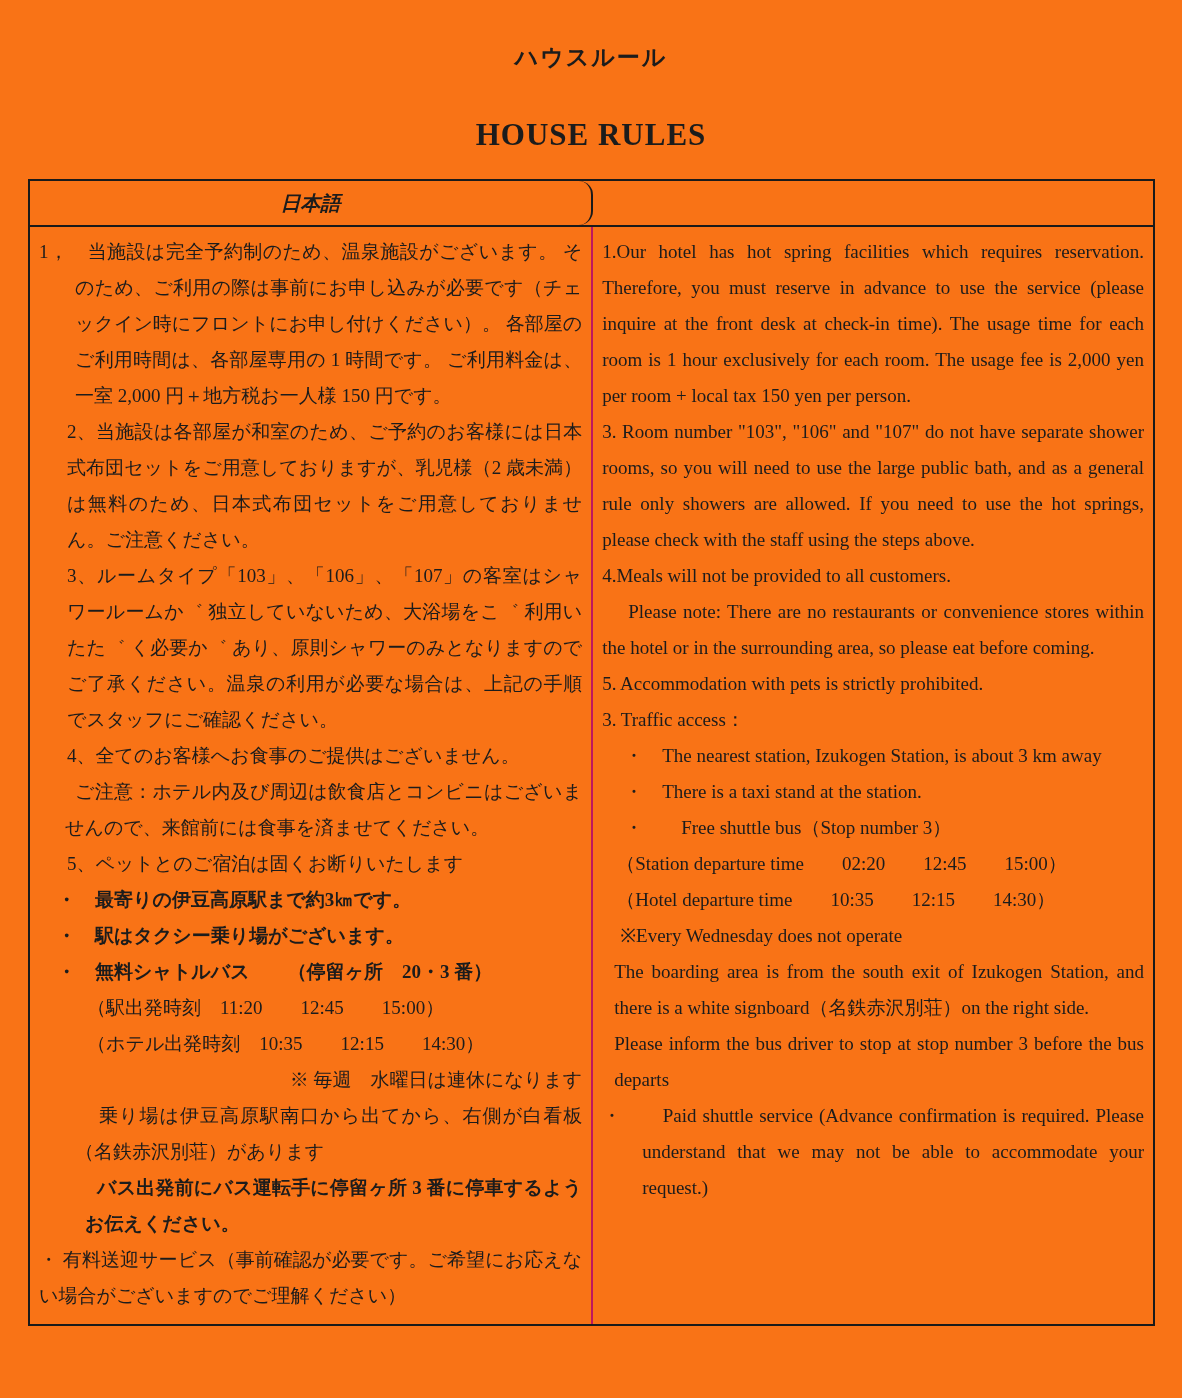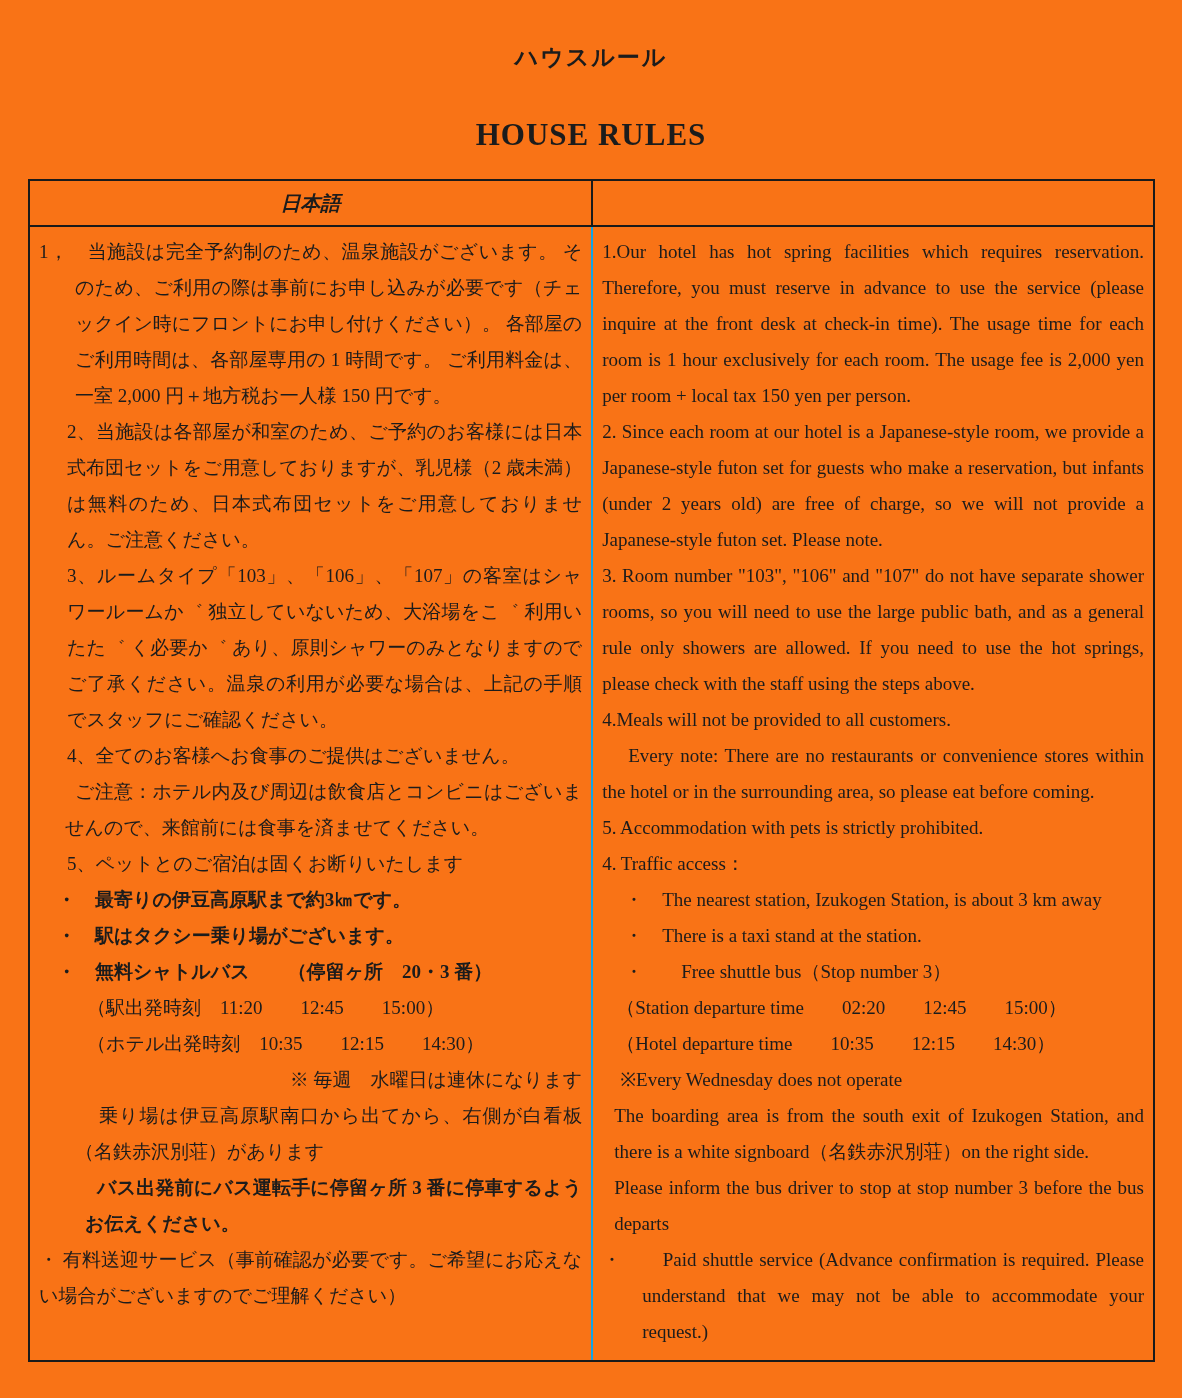--- a/index.html
+++ b/index.html
@@ -39,31 +39,31 @@
     grid-template-columns: 50.15% 49.85%;
     border-bottom: 2px solid #1a1a1a;
   }
   .th {
     padding: 9px 6px 8px 6px;
     text-align: center;
     font-size: 20px;
     font-weight: bold;
     font-style: italic;
   }
-  .th:first-child { border-right: 2px solid #1a1a1a; }
+  .th:first-child { border-right: 2px solid #1a1a1a; border-radius: 14px; }
   .tbody {
     display: grid;
     grid-template-columns: 50.15% 49.85%;
   }
   .td {
     padding: 7px 9px 10px 9px;
     font-size: 19px;
     line-height: 36px;
   }
-  .td.ja-cell { border-right: 2px solid #0ea5e9; }
+  .td.ja-cell { border-right: 2px solid #be185d; }
   .para { text-align: justify; }
   
   .ja-num1   { padding-left: 36px; text-indent: -36px; }
   .ja-ind    { padding-left: 28px; }
   .ja-note   { padding-left: 26px; text-indent: 10px; }
   .ja-bullet { padding-left: 42px; text-indent: -24px; font-weight: bold; }
   .ja-paren  { padding-left: 48px; text-align: left; }
   .ja-kome   { padding-left: 50px; text-align: right; }
   .ja-board  { padding-left: 36px; text-indent: 24px; }
   .ja-bold   { padding-left: 46px; text-indent: 12px; font-weight: bold; }
@@ -104,26 +104,25 @@
           <p class="para ja-bullet">・　無料シャトルバス　　（停留ヶ所　20・3 番）</p>
           <p class="para ja-paren">（駅出発時刻　11:20　　12:45　　15:00）</p>
           <p class="para ja-paren">（ホテル出発時刻　10:35　　12:15　　14:30）</p>
           <p class="para ja-kome">※ 毎週　水曜日は連休になります</p>
           <p class="para ja-board">乗り場は伊豆高原駅南口から出てから、右側が白看板（名鉄赤沢別荘）があります</p>
           <p class="para ja-bold">バス出発前にバス運転手に停留ヶ所 3 番に停車するようお伝えください。</p>
           <p class="para ja-flush">・ 有料送迎サービス（事前確認が必要です。ご希望にお応えない場合がございますのでご理解ください）</p>
         </div>
       <div class="td en-cell">
           <p class="para">1.Our hotel has hot spring facilities which requires reservation. Therefore, you must reserve in advance to use the service (please inquire at the front desk at check-in time). The usage time for each room is 1 hour exclusively for each room. The usage fee is 2,000 yen per room + local tax 150 yen per person.</p>
-          <p class="para">2. Since each room at our hotel is a Japanese-style room, we provide a Japanese-style futon set for guests who make a reservation, but infants (under 2 years old) are free of charge, so we will not provide a Japanese-style futon set. Please note.</p>
           <p class="para">3. Room number "103", "106" and "107" do not have separate shower rooms, so you will need to use the large public bath, and as a general rule only showers are allowed. If you need to use the hot springs, please check with the staff using the steps above.</p>
           <p class="para">4.Meals will not be provided to all customers.</p>
-          <p class="para en-note">Every note: There are no restaurants or convenience stores within the hotel or in the surrounding area, so please eat before coming.</p>
+          <p class="para en-note">Please note: There are no restaurants or convenience stores within the hotel or in the surrounding area, so please eat before coming.</p>
           <p class="para">5. Accommodation with pets is strictly prohibited.</p>
-          <p class="para">4. Traffic access：</p>
+          <p class="para">3. Traffic access：</p>
           <p class="para en-bullet">・　The nearest station, Izukogen Station, is about 3 km away</p>
           <p class="para en-bullet">・　There is a taxi stand at the station.</p>
           <p class="para en-bullet">・　　Free shuttle bus（Stop number 3）</p>
           <p class="para en-paren">（Station departure time　　02:20　　12:45　　15:00）</p>
           <p class="para en-paren">（Hotel departure time　　10:35　　12:15　　14:30）</p>
           <p class="para en-kome">※Every Wednesday does not operate</p>
           <p class="para en-board">The boarding area is from the south exit of Izukogen Station, and there is a white signboard（名鉄赤沢別荘）on the right side.</p>
           <p class="para en-board">Please inform the bus driver to stop at stop number 3 before the bus departs</p>
           <p class="para en-hang">・　　Paid shuttle service (Advance confirmation is required. Please understand that we may not be able to accommodate your request.)</p>
         </div>

